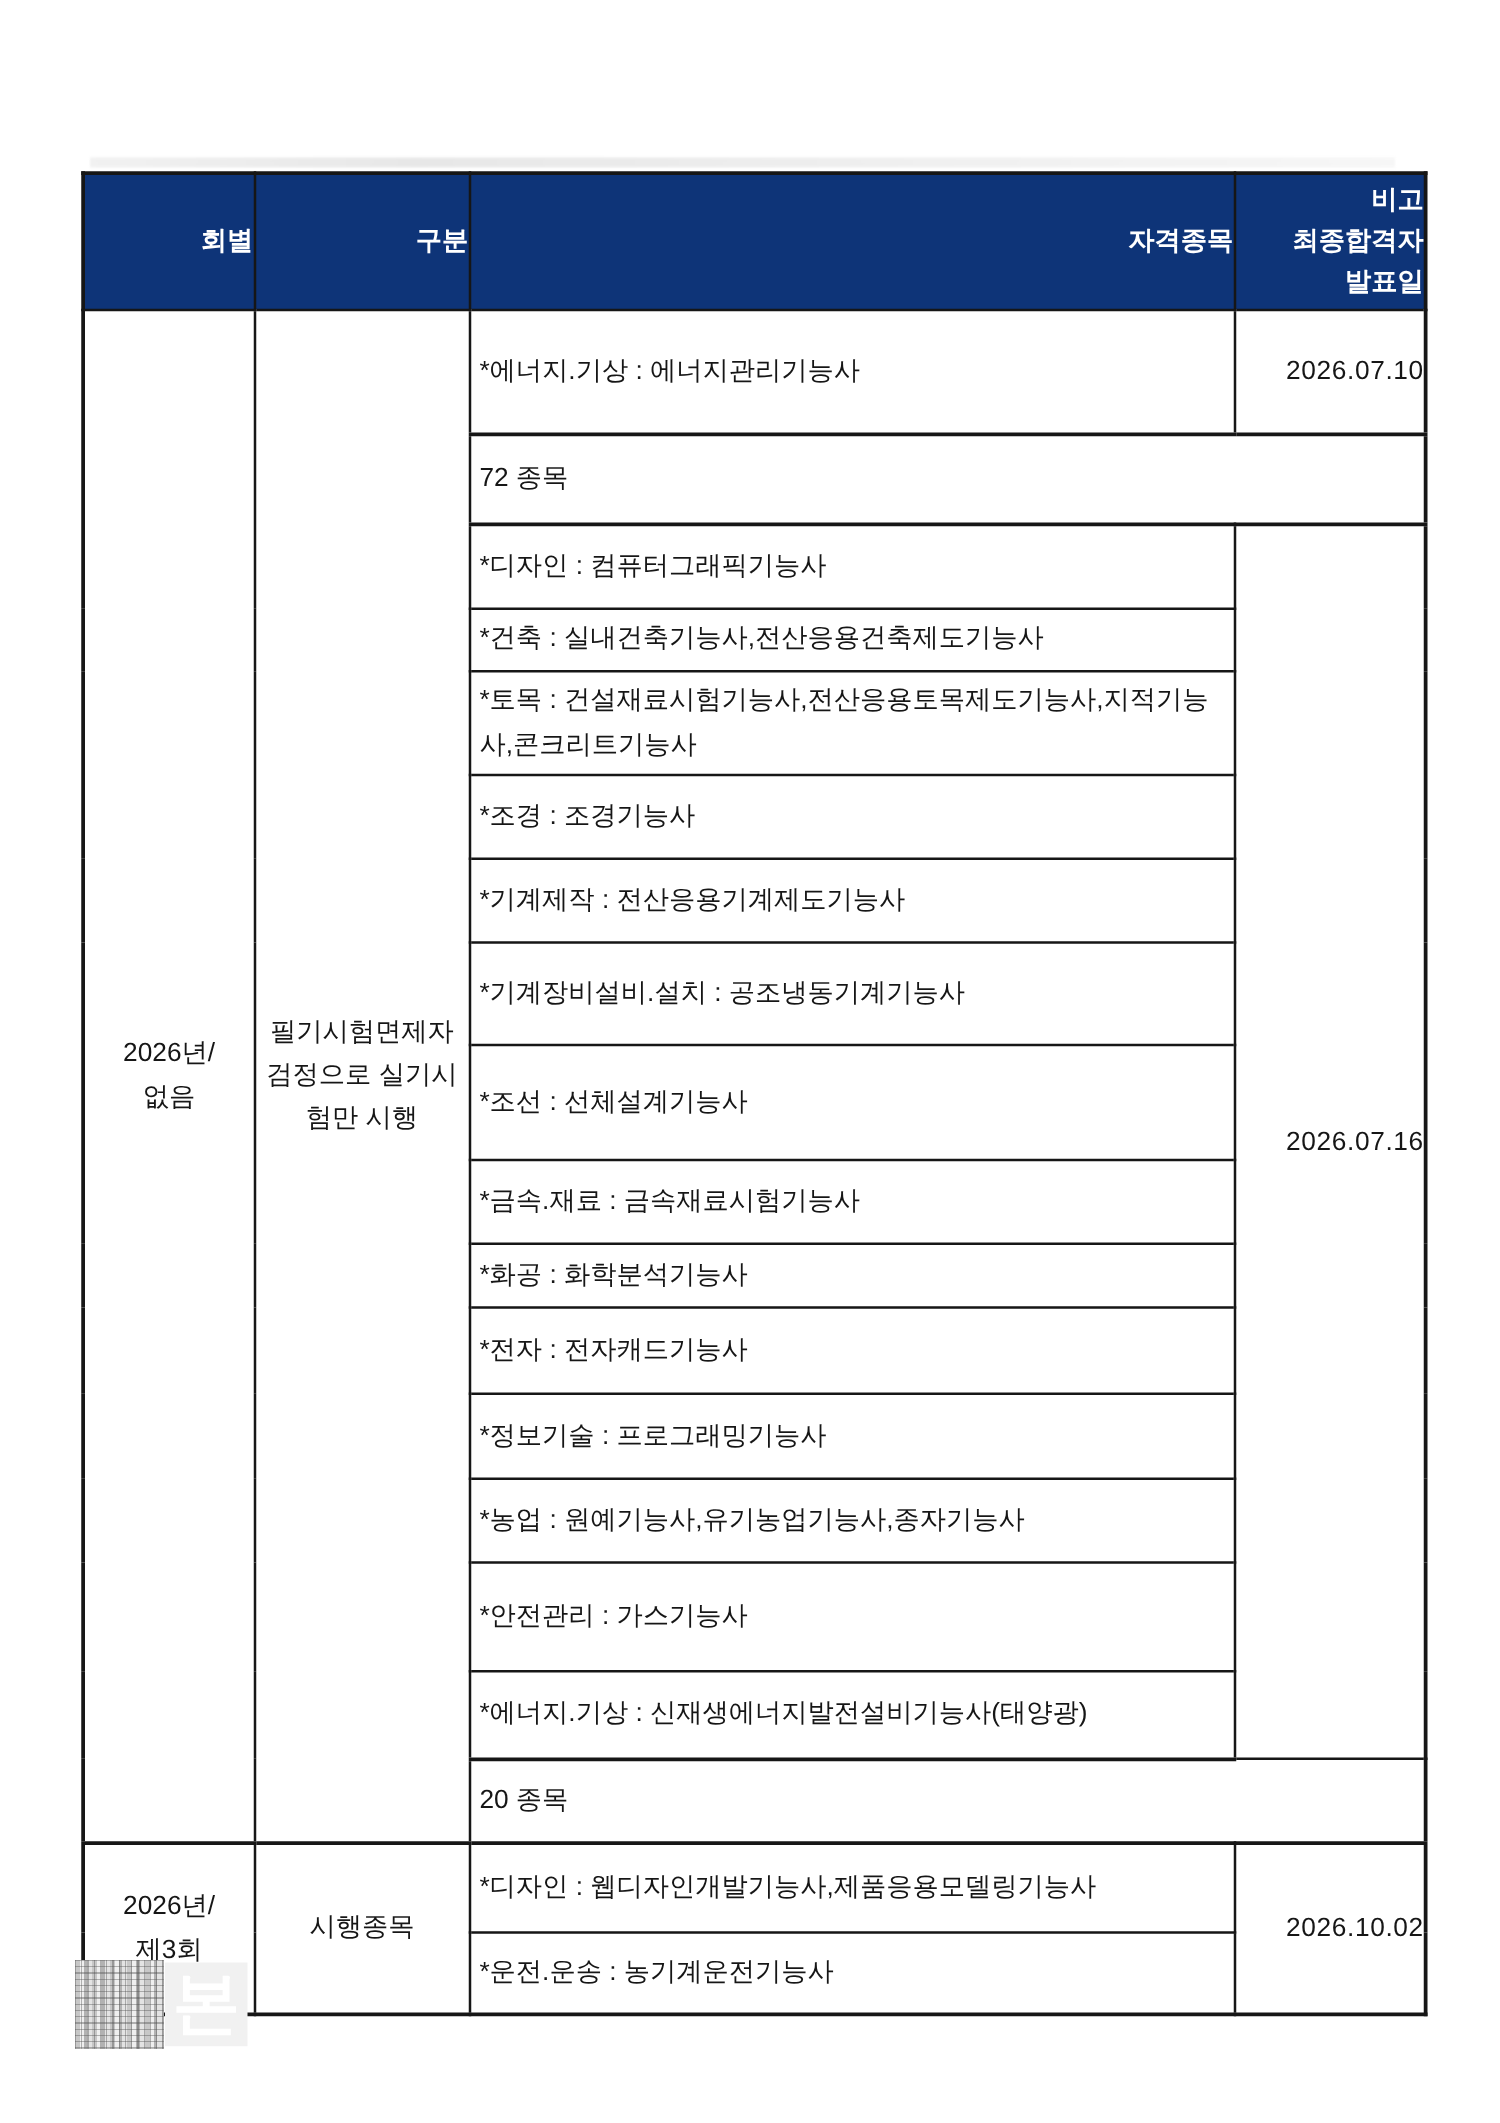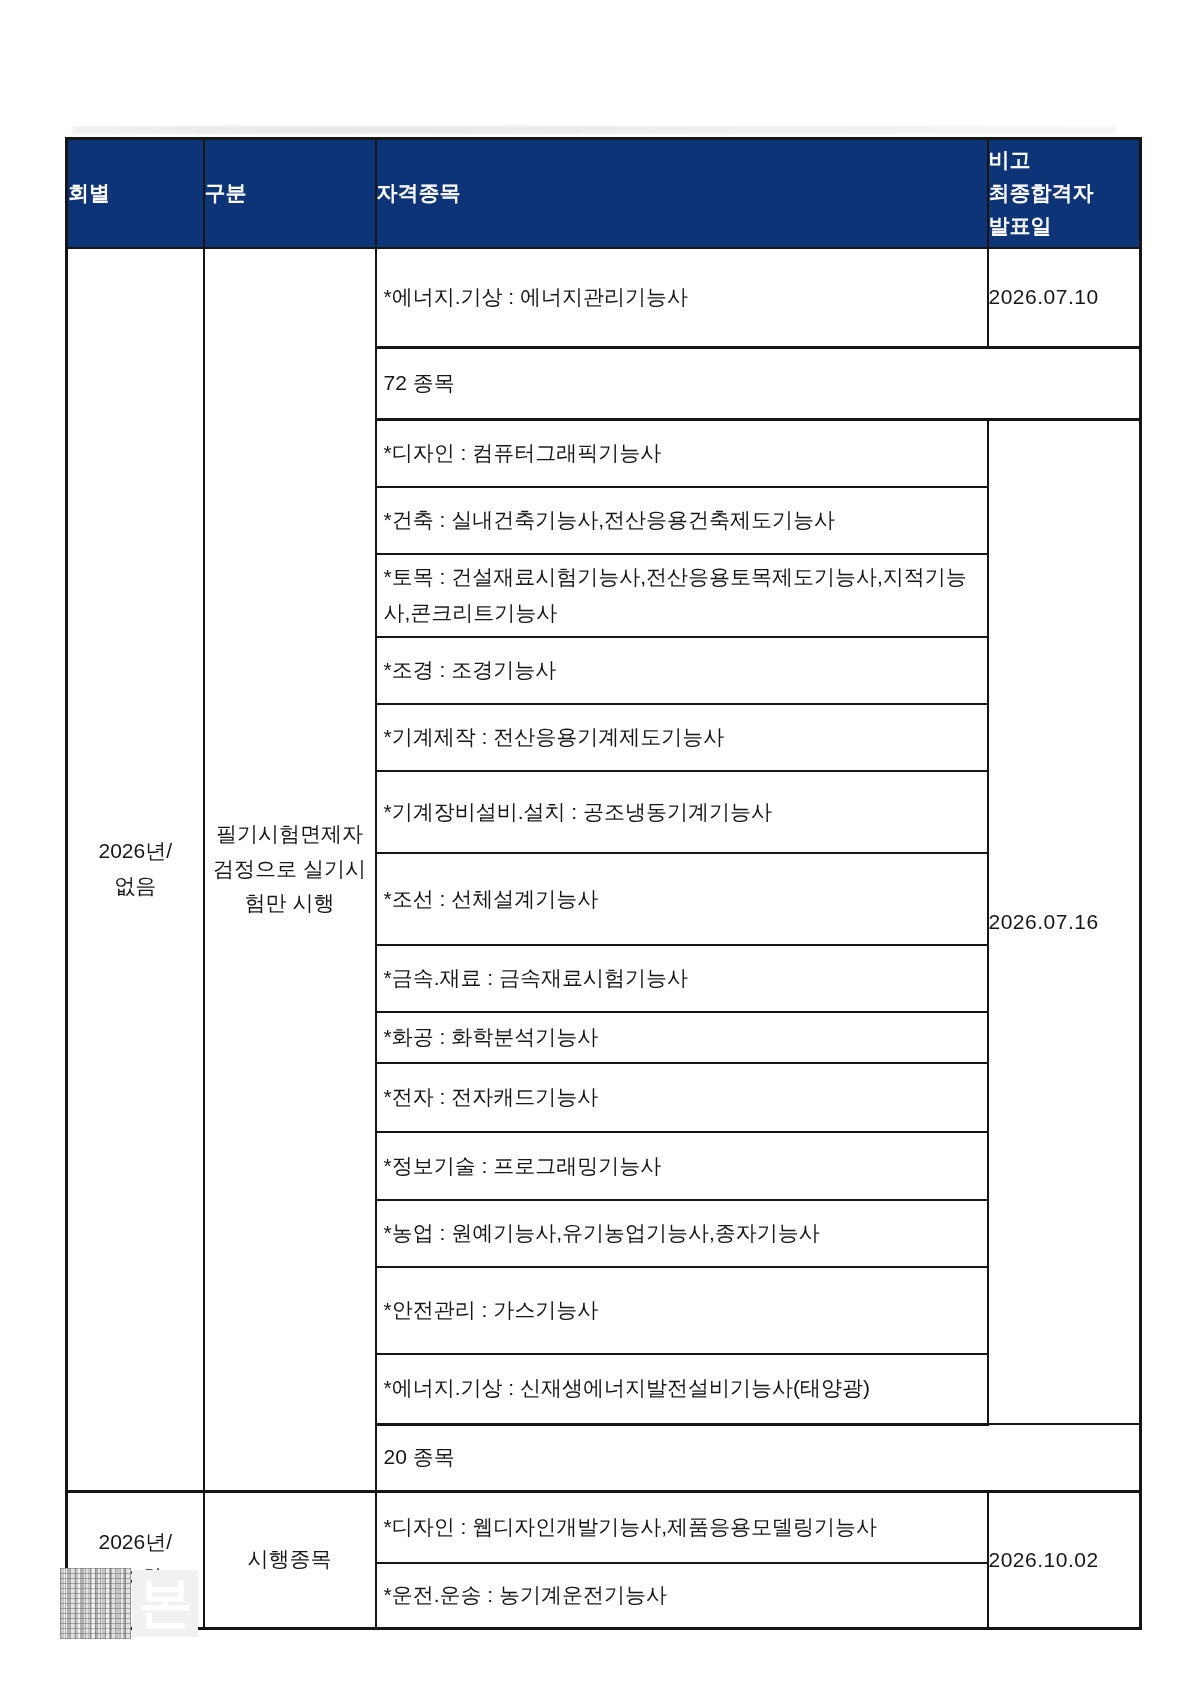--- a/index.html
+++ b/index.html
@@ -30,31 +30,32 @@
     border: 2px solid #161616;
     vertical-align: middle;
     font-size: 21px;
     padding: 0;
     overflow: hidden;
   }
   .sched th {
     background: #0e3478;
     color: #ffffff;
     font-weight: bold;
-    text-align: left;
+    text-align: right;
     line-height: 1.55;
     white-space: pre-line;
+    padding-left: 36px;
   }
   .sched td.qual {
     text-align: left;
     padding: 4px 4px 4px 7px;
     line-height: 1.75;
     word-break: break-all;
   }
-  .sched td.date { text-align: left; letter-spacing: .5px; }
+  .sched td.date { text-align: right; letter-spacing: .5px; }
   .sched td.center {
     text-align: center;
     white-space: pre-line;
     line-height: 1.65;
   }
   tr.sep-below > th, tr.sep-below > td { border-bottom-width: 3px; }
 
   
   .wm-noise {
     position: absolute; left: 60px; top: 1568px; width: 71px; height: 71px;
@@ -110,21 +111,21 @@
     </tr>
 
     <tr style="height:72px" class="sep-below">
       <td class="qual" colspan="2">72 종목</td>
     </tr>
 
     <tr style="height:67px">
       <td class="qual">*디자인 : 컴퓨터그래픽기능사</td>
       <td class="date" rowspan="14">2026.07.16</td>
     </tr>
-    <tr style="height:67px">
+    <tr style="height:50px">
       <td class="qual">*건축 : 실내건축기능사,전산응용건축제도기능사</td>
     </tr>
     <tr style="height:73px">
       <td class="qual">*토목 : 건설재료시험기능사,전산응용토목제도기능사,지적기능사,콘크리트기능사</td>
     </tr>
     <tr style="height:67px">
       <td class="qual">*조경 : 조경기능사</td>
     </tr>
     <tr style="height:67px">
       <td class="qual">*기계제작 : 전산응용기계제도기능사</td>

